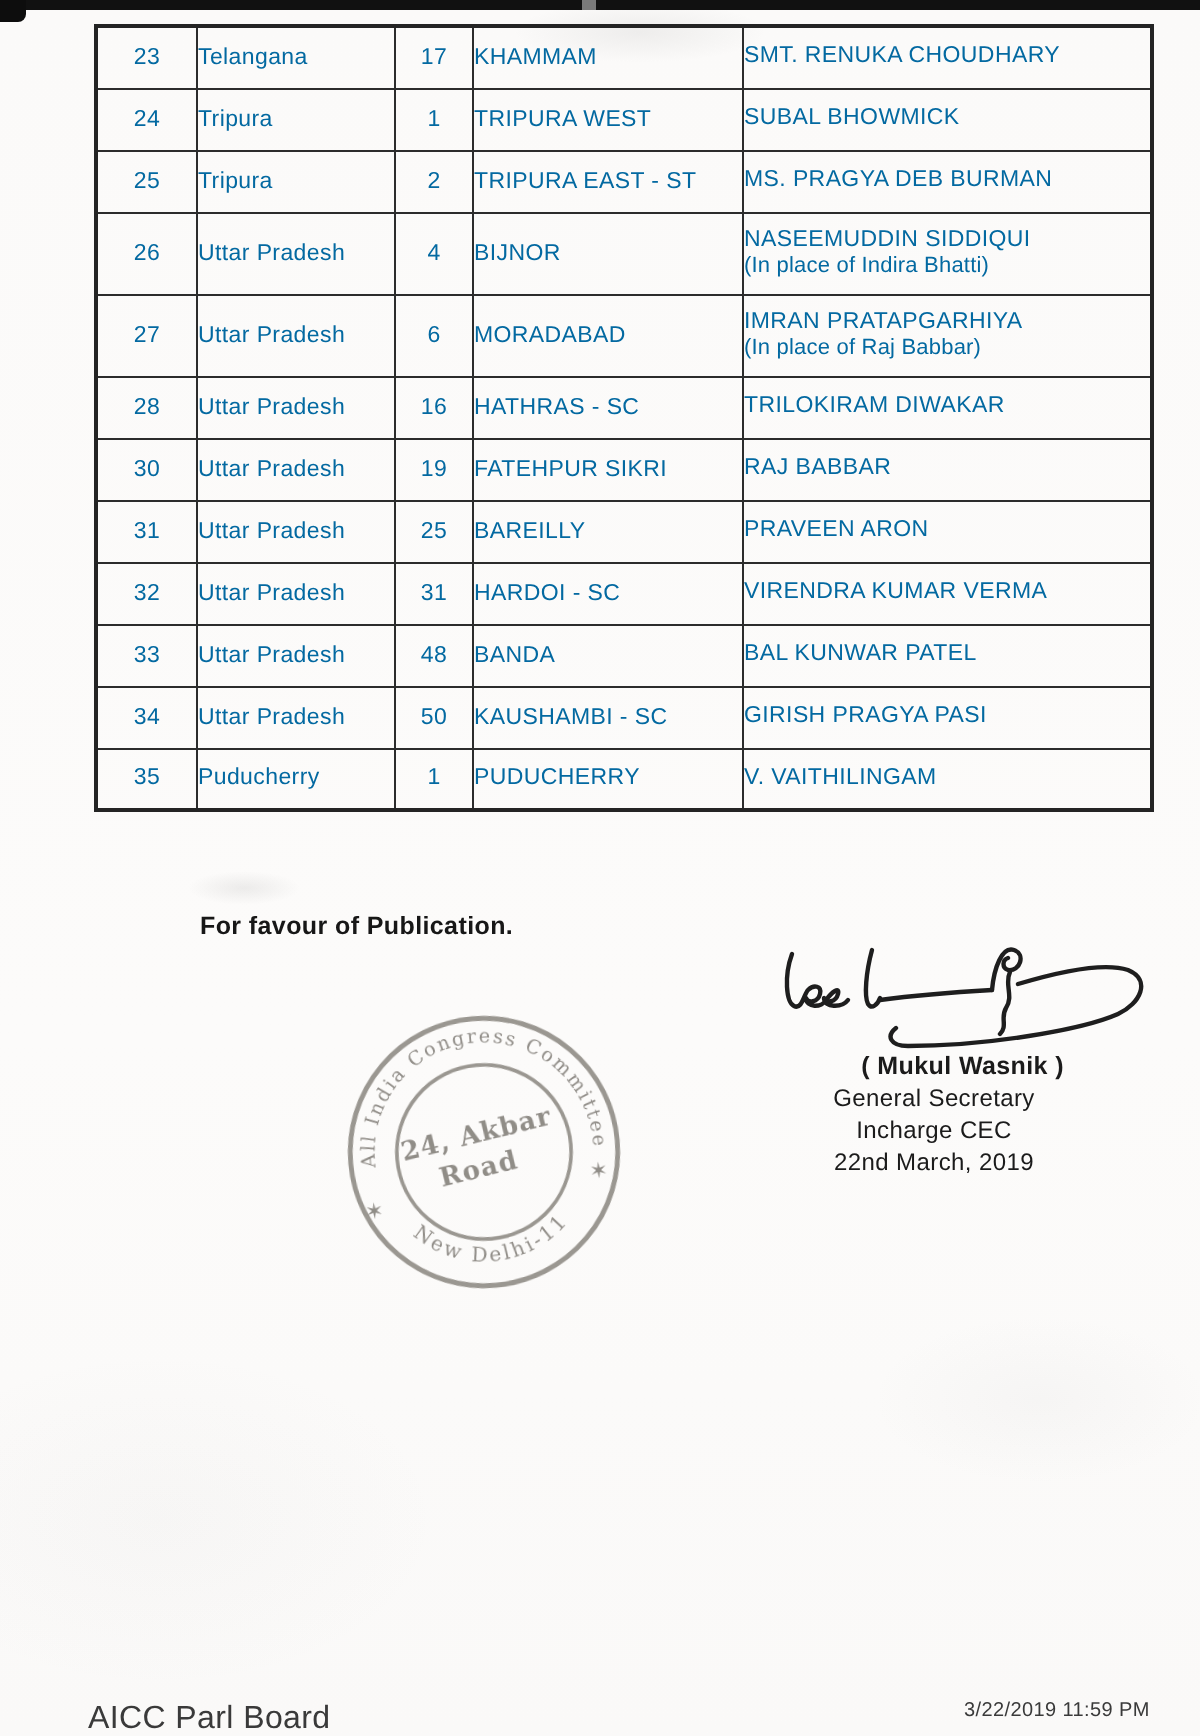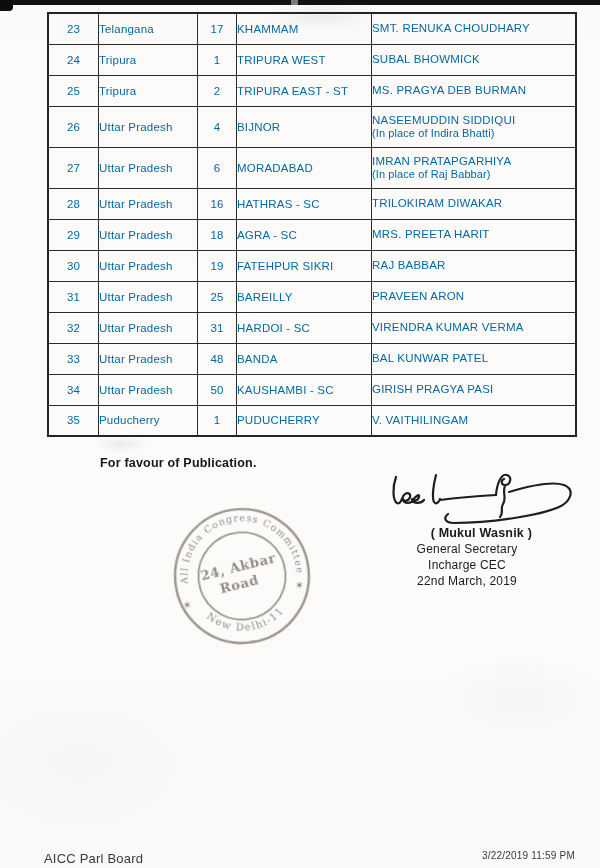--- a/index.html
+++ b/index.html
@@ -62,21 +62,21 @@
   
   .signature{position:absolute;left:383px;top:460px;width:200px;height:85px;}
   .signature path{stroke:#1e1e1e;stroke-width:2.2;fill:none;stroke-linecap:round;stroke-linejoin:round;}
 
   .sign-block{
     position:absolute;left:402px;top:525px;width:130px;
     text-align:center;color:#1b1b1b;font-size:12px;line-height:16px;letter-spacing:.2px;
   }
   .sign-name{font-weight:bold;font-size:12.5px;text-align:right;}
 
-  .footer-left{position:absolute;left:44px;top:851px;font-size:13px;color:#3a3a3a;letter-spacing:.2px;}
+  .footer-left{position:absolute;left:44px;top:851px;font-size:16px;color:#3a3a3a;letter-spacing:.2px;}
   .footer-right{position:absolute;left:482px;top:850px;font-size:10px;color:#3a3a3a;letter-spacing:.2px;}
 </style>
 </head>
 <body>
 
 <div class="page">
 
   <div class="scan-bar">
     <div class="scan-bar-notch"></div>
   </div>
@@ -134,30 +134,20 @@
         <div class="cand-note">(In place of Raj Babbar)</div>
       </td>
     </tr>
         <tr class="row">
       <td class="c-sno">28</td>
       <td class="c-state">Uttar Pradesh</td>
       <td class="c-no">16</td>
       <td class="c-cons">HATHRAS - SC</td>
       <td class="c-cand">
         <div class="cand-name">TRILOKIRAM DIWAKAR</div>
-
-      </td>
-    </tr>
-        <tr class="row">
-      <td class="c-sno">29</td>
-      <td class="c-state">Uttar Pradesh</td>
-      <td class="c-no">18</td>
-      <td class="c-cons">AGRA - SC</td>
-      <td class="c-cand">
-        <div class="cand-name">MRS. PREETA HARIT</div>
 
       </td>
     </tr>
         <tr class="row">
       <td class="c-sno">30</td>
       <td class="c-state">Uttar Pradesh</td>
       <td class="c-no">19</td>
       <td class="c-cons">FATEHPUR SIKRI</td>
       <td class="c-cand">
         <div class="cand-name">RAJ BABBAR</div>

